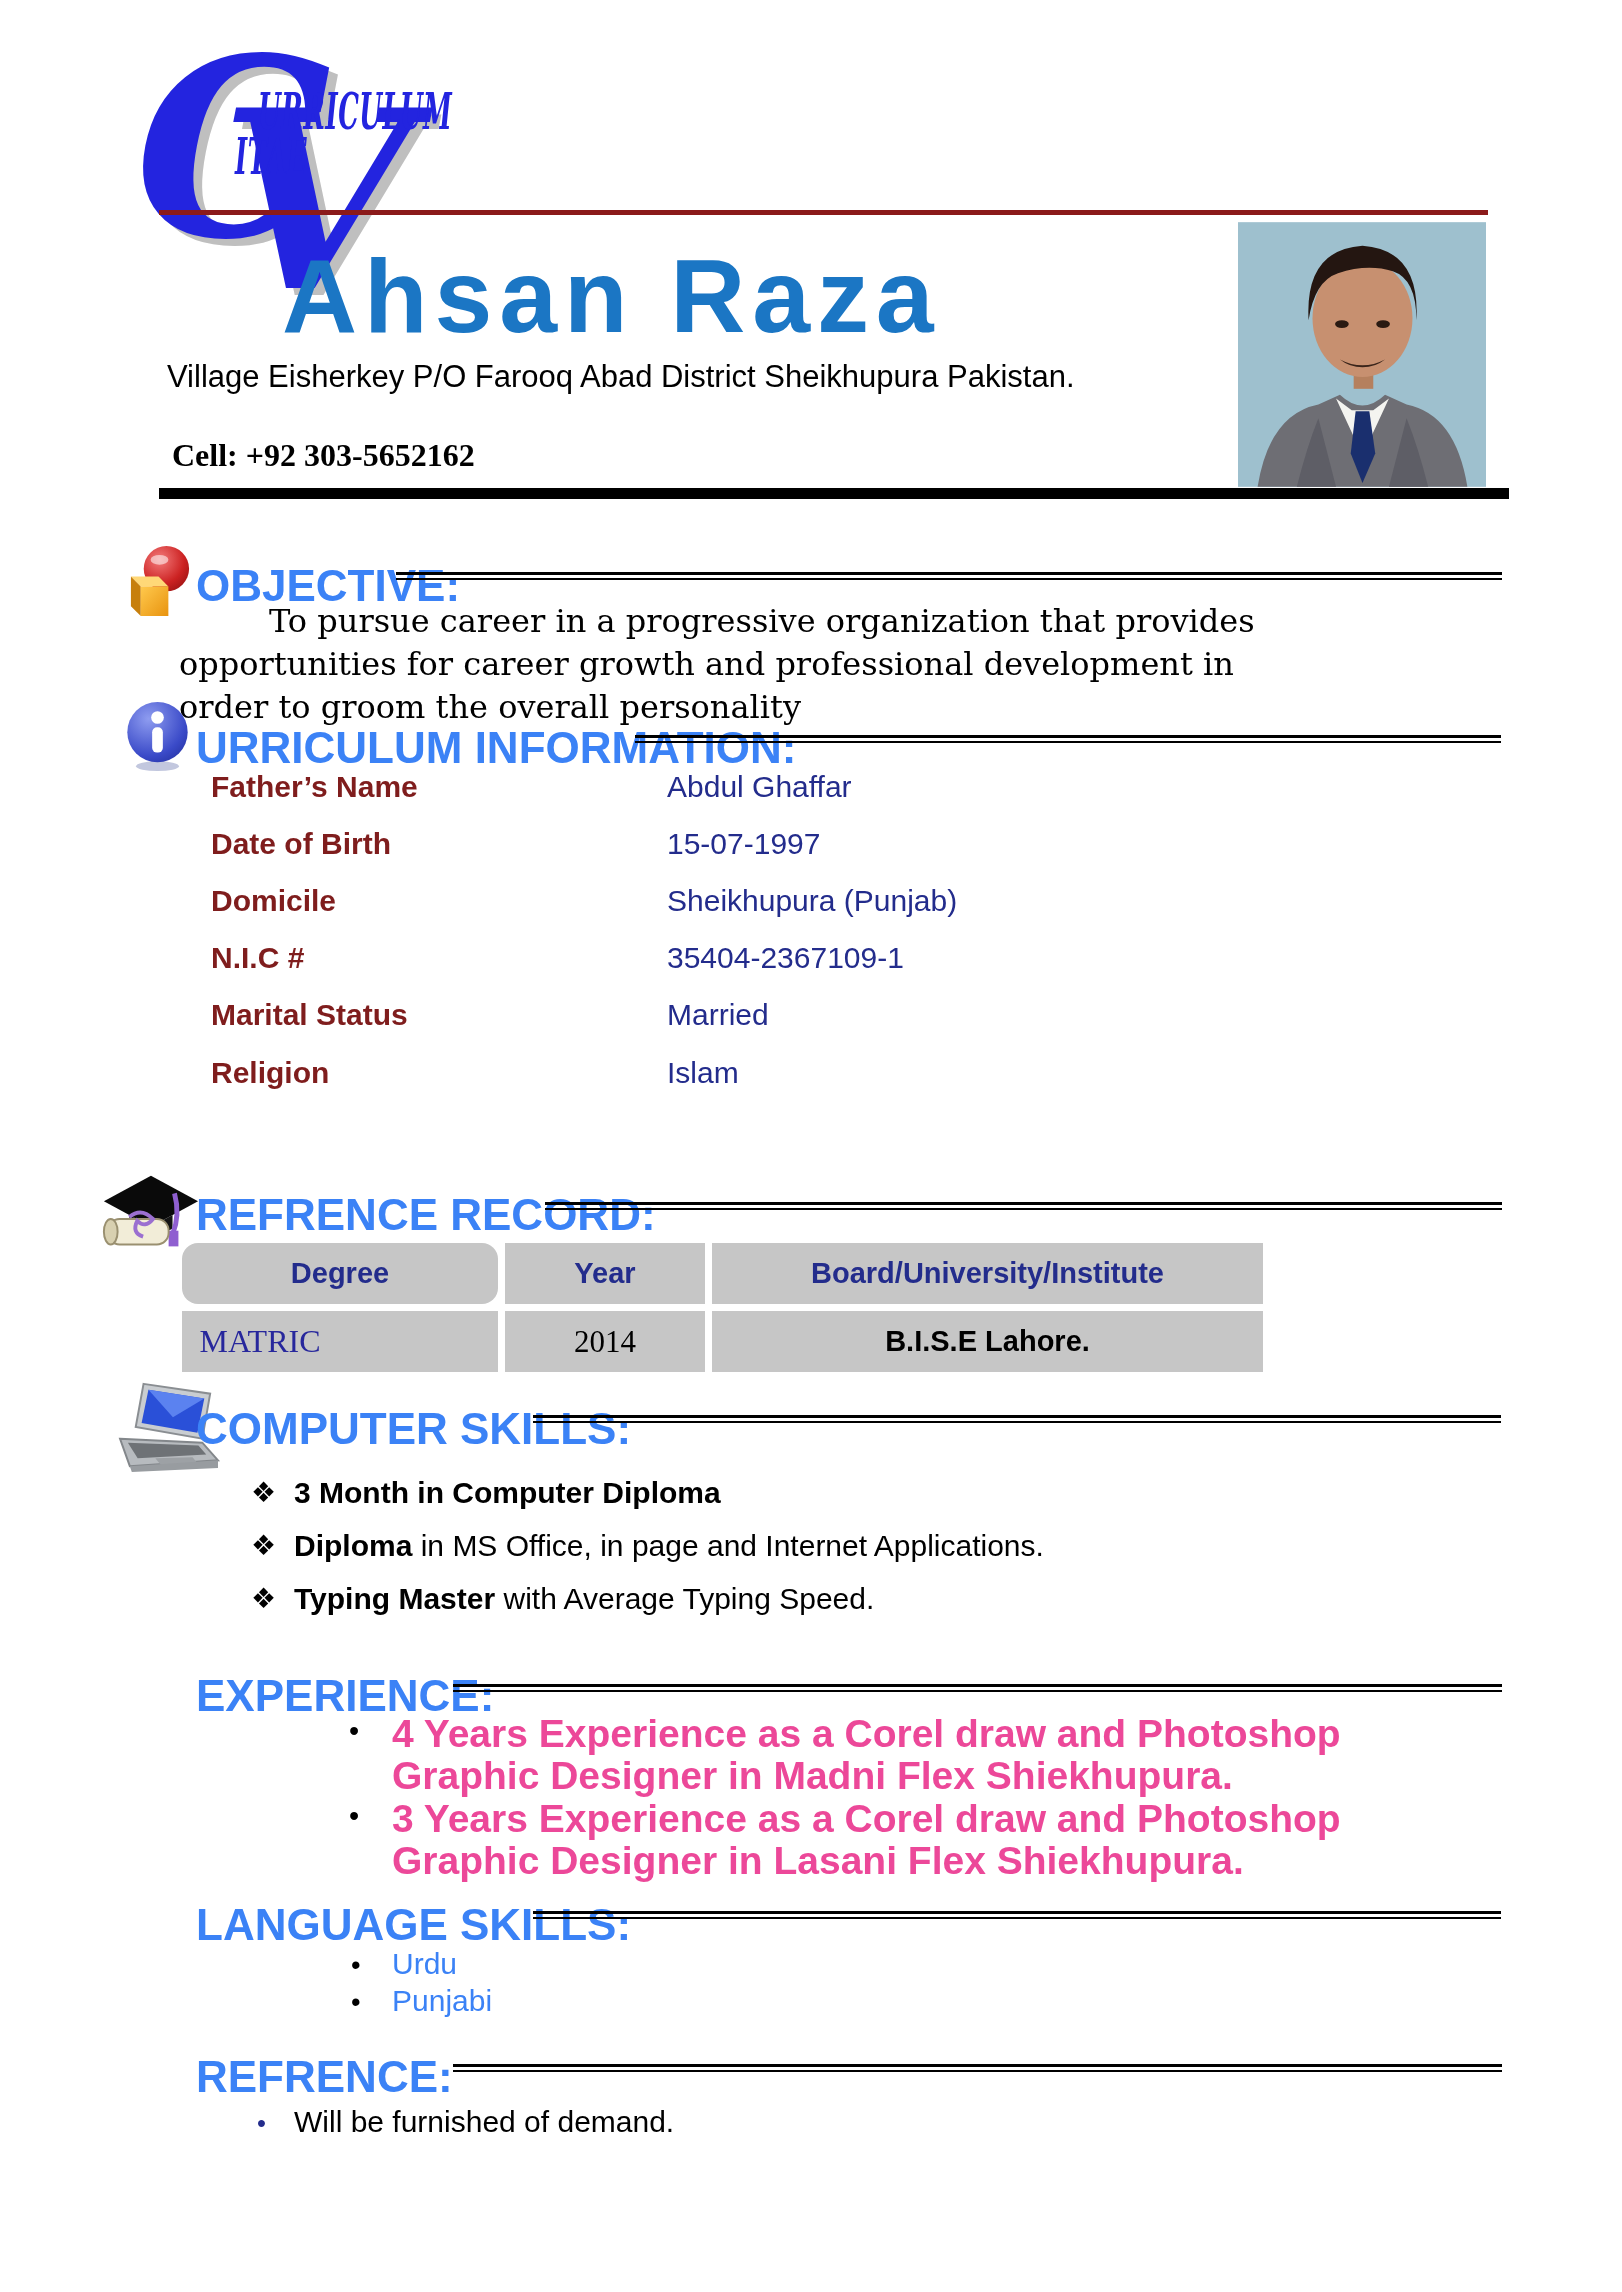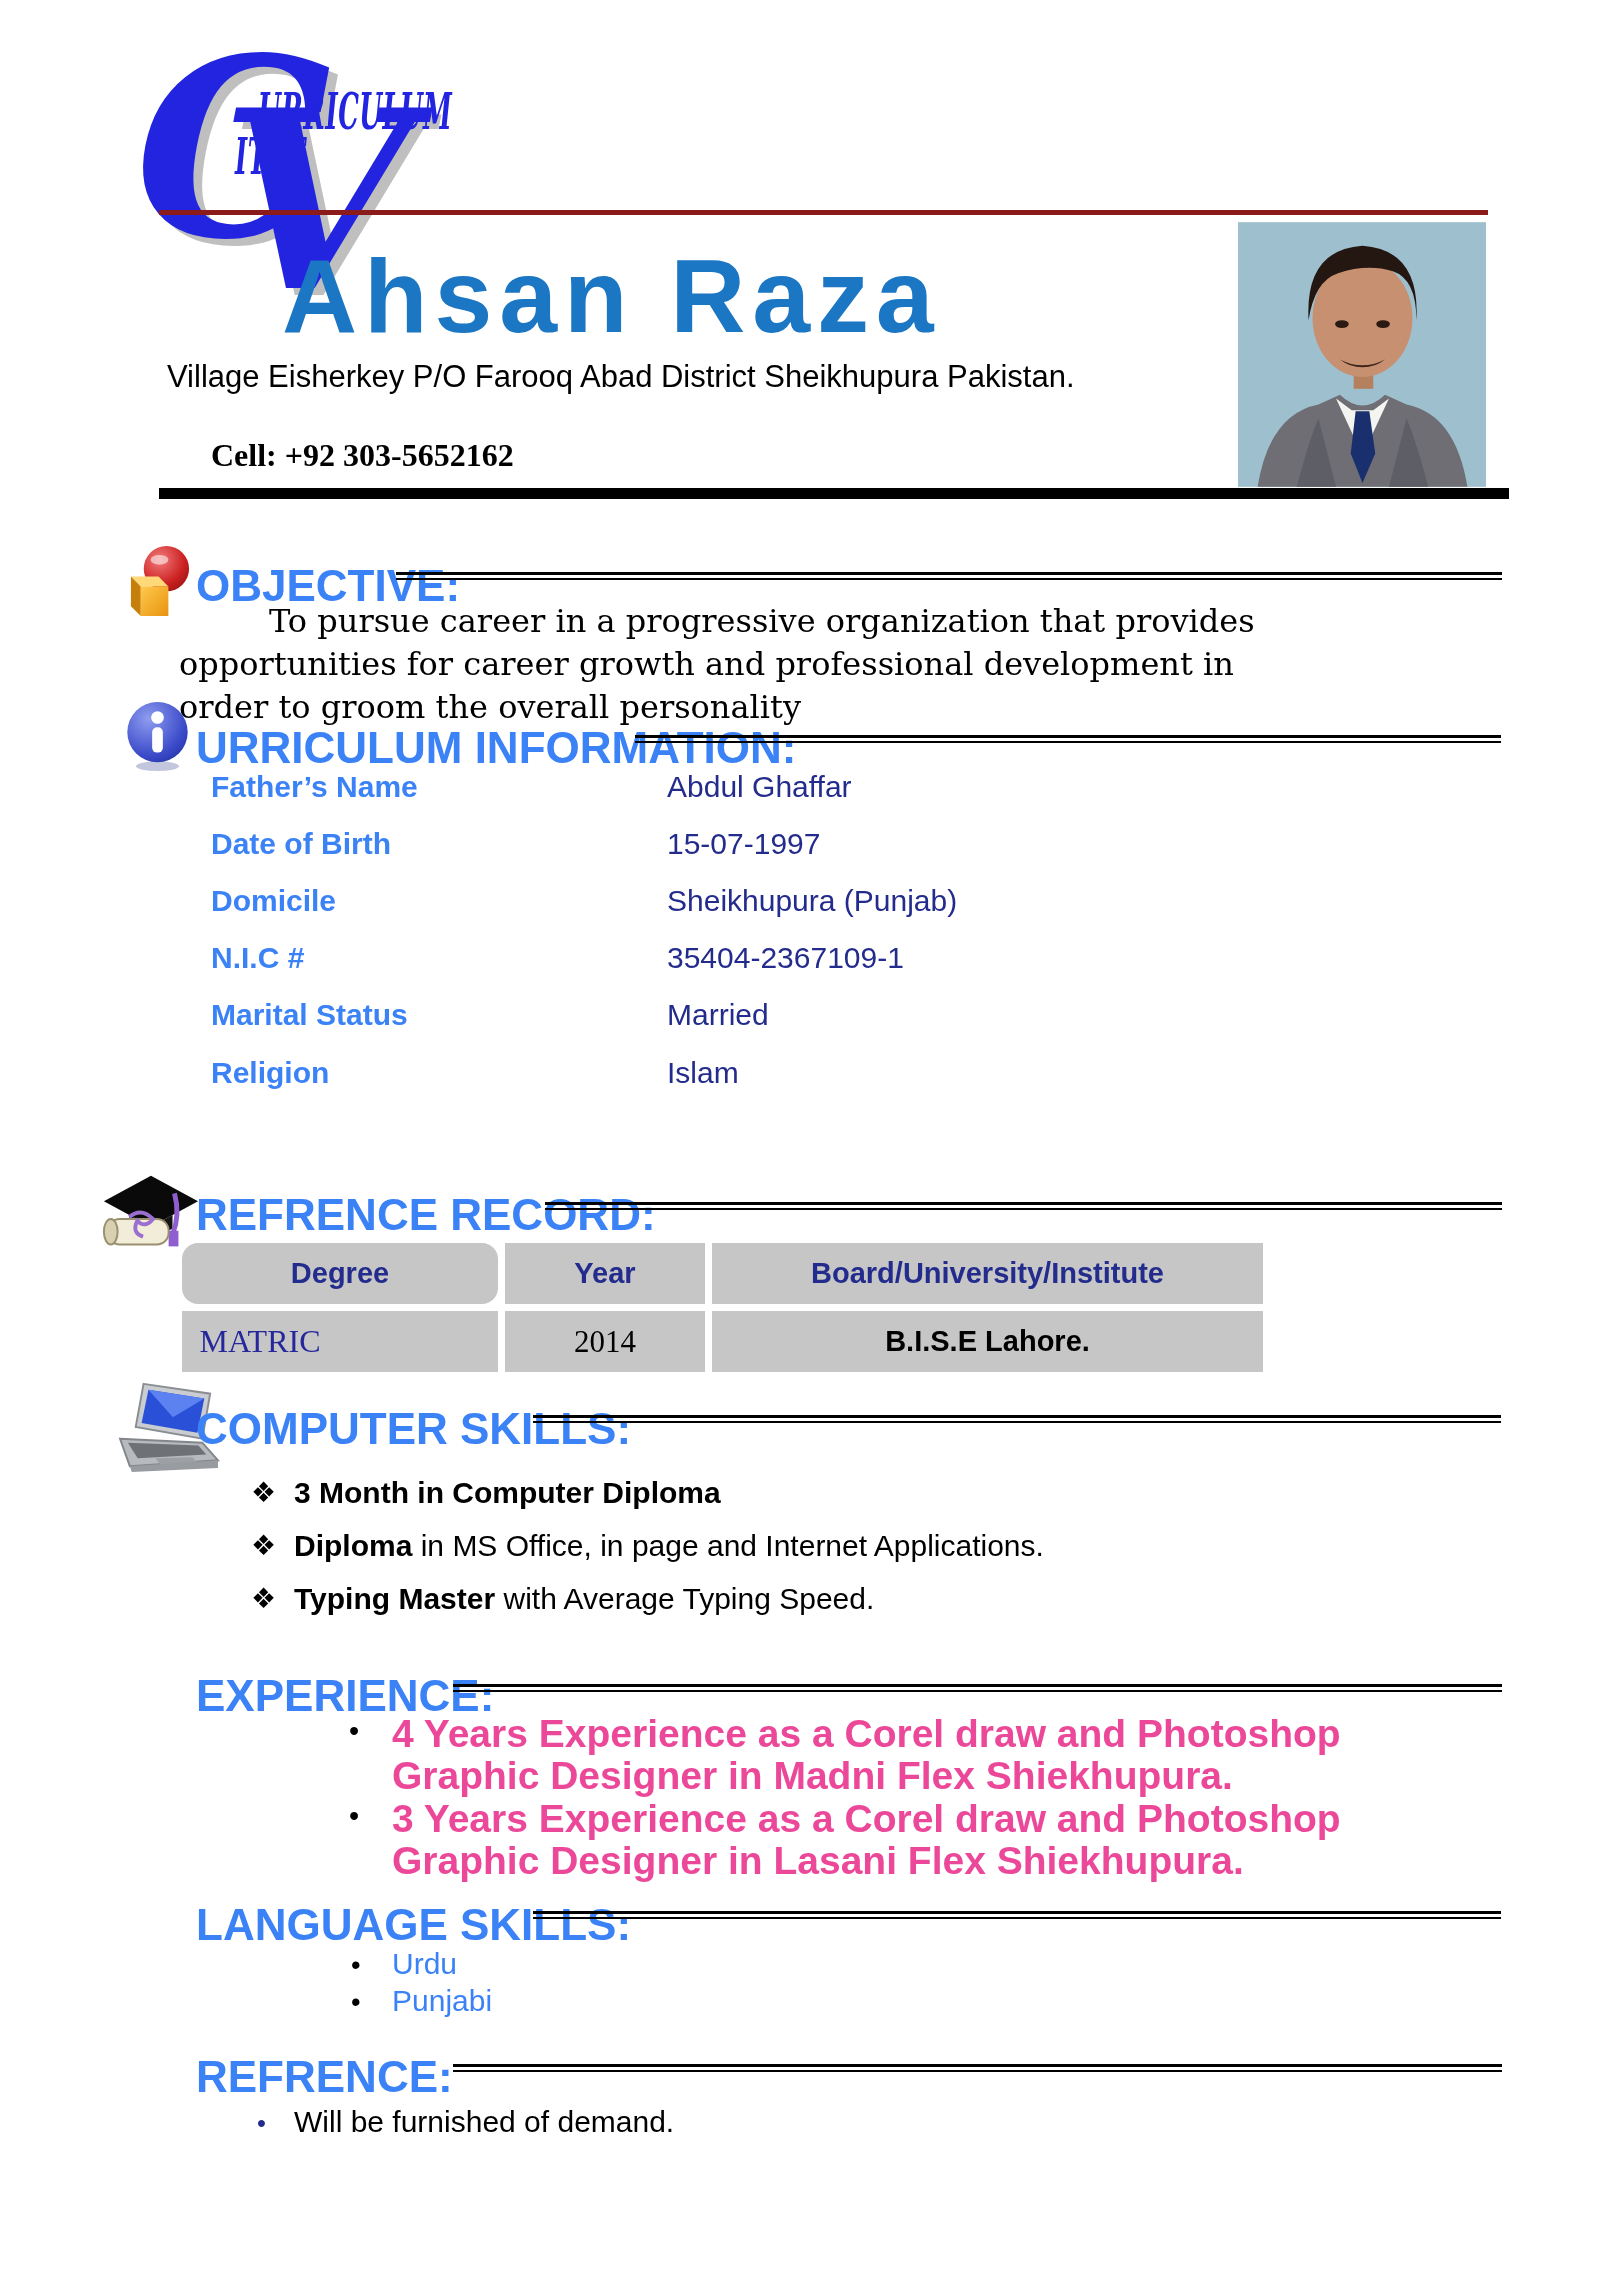--- a/index.html
+++ b/index.html
@@ -63,21 +63,20 @@
     white-space:nowrap;
   }
   .cell{
     position:absolute;
     left:172px;top:437px;
     font-family:"Liberation Serif", serif;
     font-weight:bold;
     font-size:32px;
     color:#000000;
     white-space:nowrap;
-    margin-left:39px;
   }
   .black-divider{
     position:absolute;
     left:159px;top:488px;
     width:1350px;height:10.8px;
     background:#000000;
   }
   .photo{
     position:absolute;
     left:1238px;top:222px;
@@ -105,21 +104,21 @@
     left:179px;top:600px;
     width:1152px;
     font-family:"DejaVu Serif", serif;
     font-size:32px;
     line-height:43px;
     color:#000000;
     text-indent:90px;
   }
 
   .pi-row{position:absolute;font-size:30px;white-space:nowrap;}
-  .pi-label{position:absolute;left:211px;font-weight:bold;color:#3b82f6;}
+  .pi-label{position:absolute;left:211px;font-weight:bold;color:#7f1d1d;}
   .pi-value{position:absolute;left:667px;color:#232C8C;}
 
   
   .acad-cell{
     position:absolute;
     background:#C6C6C6;
     display:flex;align-items:center;justify-content:center;
     font-size:29px;
   }
   .acad-head{font-weight:bold;color:#232C8C;}

